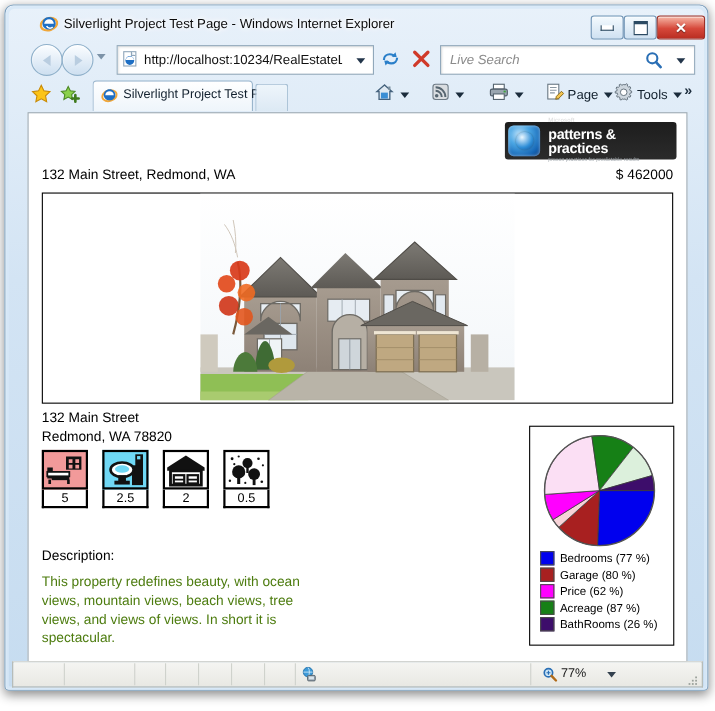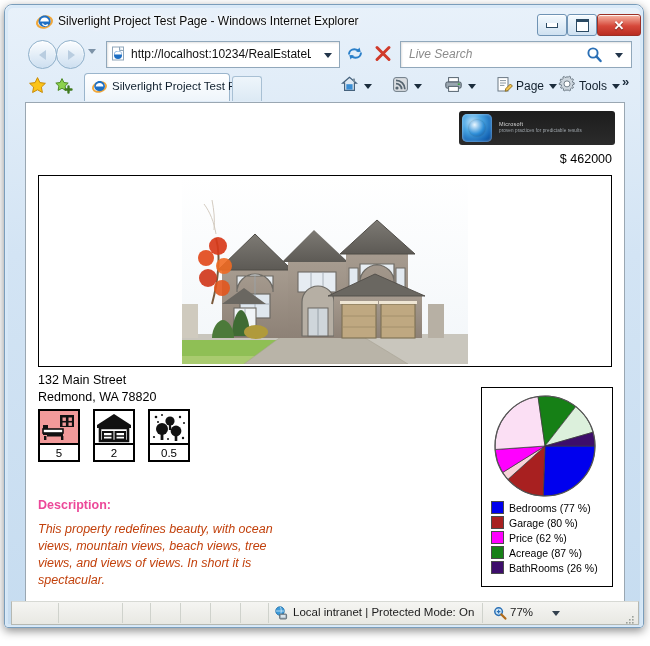--- a/index.html
+++ b/index.html
@@ -116,22 +116,22 @@
 
   #street1{position:absolute;left:12px;top:270px;font-size:12.5px;color:#000;}
   #street2{position:absolute;left:12px;top:287px;font-size:12.5px;color:#000;}
 
   #features{position:absolute;left:12px;top:306px;display:flex;gap:11px;}
   .feat{width:44px;}
   .feat-ico{width:42px;height:36px;border:2px solid #000;box-sizing:border-box;position:relative;overflow:hidden;}
   .feat-val{width:42px;height:17px;border:2px solid #000;border-top:none;box-sizing:border-box;
             display:flex;align-items:center;justify-content:center;font-size:11.5px;color:#000;background:#fff;}
 
-  #desc-label{position:absolute;left:12px;top:395px;font-size:12.5px;color:#ec4899;font-weight:bold;}
-  #desc-body{position:absolute;left:12px;top:418px;width:252px;font-size:12.5px;color:#c2410c;line-height:17px;font-style:italic;}
+  #desc-label{position:absolute;left:12px;top:395px;font-size:12.5px;color:#000000;}
+  #desc-body{position:absolute;left:12px;top:418px;width:252px;font-size:12.5px;color:#4d7c0f;line-height:17px;}
 
   
   #chart{position:absolute;left:455px;top:284px;width:130px;height:198px;background:#fff;border:1px solid #000;}
   #pie-wrap{position:absolute;left:11px;top:6px;width:104px;height:104px;}
   #legend{position:absolute;left:9px;top:112px;}
   .leg-row{display:flex;align-items:center;height:15px;}
   .leg-sw{width:11px;height:11px;border:1px solid #4a4a4a;margin-right:5px;flex:0 0 auto;}
   .leg-tx{font-size:10.5px;color:#000;white-space:nowrap;}
 
   
@@ -311,24 +311,26 @@
 
     <div id="cmd-more">»</div>
   </div>
 
   <div id="viewport">
 
     <div id="logo">
       <span id="logo-globe"></span>
       <span id="logo-txt">
         <div id="logo-ms">Microsoft</div>
+        <div id="logo-pp">patterns &amp; practices</div>
         <div id="logo-tag">proven practices for predictable results</div>
       </span>
     </div>
 
+    <div id="addr-line">132 Main Street, Redmond, WA</div>
     <div id="price">$ 462000</div>
 
     <div id="photo">
       <div id="photo-inner">
         <svg width="286" height="188" viewBox="0 0 286 188">
           <defs>
             <linearGradient id="skyg" x1="0" y1="0" x2="0" y2="1">
               <stop offset="0" stop-color="#ffffff"></stop>
                 <stop offset="1" stop-color="#f2f6f9"></stop>
             </linearGradient>
@@ -420,20 +422,34 @@
             <rect x="3" y="14" width="5" height="10" fill="#111"></rect>
             <rect x="3" y="18" width="20" height="4" fill="#fff" stroke="#111" stroke-width="1.6"></rect>
             <rect x="7" y="22" width="16" height="3.5" fill="#111"></rect>
             <rect x="4" y="25" width="2.4" height="4" fill="#111"></rect>
             <rect x="21" y="25" width="2.4" height="4" fill="#111"></rect>
           </svg>
         </div>
         <div class="feat-val">5</div>
       </div>
 
+      <div class="feat">
+        <div class="feat-ico" style="background:#6fd8f5">
+          <svg width="38" height="32" viewBox="0 0 38 32">
+            <rect x="28" y="2" width="7" height="12" fill="#111"></rect>
+            <rect x="29.6" y="3.6" width="3" height="3" fill="#6fd8f5"></rect>
+            <rect x="25" y="12" width="10" height="18" fill="#111"></rect>
+            <ellipse cx="16" cy="16" rx="10.5" ry="6.5" fill="#fff" stroke="#111" stroke-width="2.4"></ellipse>
+            <ellipse cx="16" cy="15.4" rx="6.5" ry="3.4" fill="#6fd8f5"></ellipse>
+            <rect x="12.5" y="21" width="7" height="6" fill="#111"></rect>
+            <rect x="9" y="26" width="14" height="3.5" fill="#111"></rect>
+          </svg>
+        </div>
+        <div class="feat-val">2.5</div>
+      </div>
 
       <div class="feat">
         <div class="feat-ico" style="background:#ffffff">
           <svg width="38" height="32" viewBox="0 0 38 32">
             <path d="M2 14L19 3l17 11v3H2z" fill="#111"></path>
             <path d="M5 17h28v13H5z" fill="#fff" stroke="#111" stroke-width="2.6"></path>
             <rect x="8" y="21" width="9.5" height="7.5" fill="#fff" stroke="#111" stroke-width="2"></rect>
             <rect x="20.5" y="21" width="9.5" height="7.5" fill="#fff" stroke="#111" stroke-width="2"></rect>
             <path d="M8 25h9.5M20.5 25h9.5" stroke="#111" stroke-width="1.6"></path>
           </svg>
@@ -520,21 +536,20 @@
 
     <span id="sb-ico">
       <svg width="14" height="14" viewBox="0 0 14 14">
         <circle cx="6" cy="5" r="4.3" fill="#3d9ad8" stroke="#1f6ea8" stroke-width=".8"></circle>
         <path d="M1.8 5h8.4" stroke="#cfe9f8" stroke-width=".8"></path>
         <path d="M6 .8c1.7 1.3 1.7 7 0 8.4" fill="none" stroke="#cfe9f8" stroke-width=".8"></path>
         <rect x="5.6" y="8" width="7" height="5" rx="1" fill="#9aa6b0" stroke="#4f5d68" stroke-width=".8"></rect>
         <rect x="6.8" y="9" width="4.6" height="2.6" fill="#d8e4ec"></rect>
       </svg>
     </span>
-    <span id="sb-text">Local intranet | Protected Mode: On</span>
 
     <span id="sb-zoomico">
       <svg width="14" height="14" viewBox="0 0 14 14">
         <circle cx="5.6" cy="5.6" r="3.8" fill="#cfe7f7" stroke="#2a6fb5" stroke-width="1.5"></circle>
         <path d="M8.4 8.4l4 4.2" stroke="#b06a18" stroke-width="2.2" stroke-linecap="round"></path>
         <path d="M3.8 5.6h3.6M5.6 3.8v3.6" stroke="#2a6fb5" stroke-width="1.1"></path>
       </svg>
     </span>
     <span id="sb-zoom">77%</span>
     <span id="sb-zoomdrop"></span>

